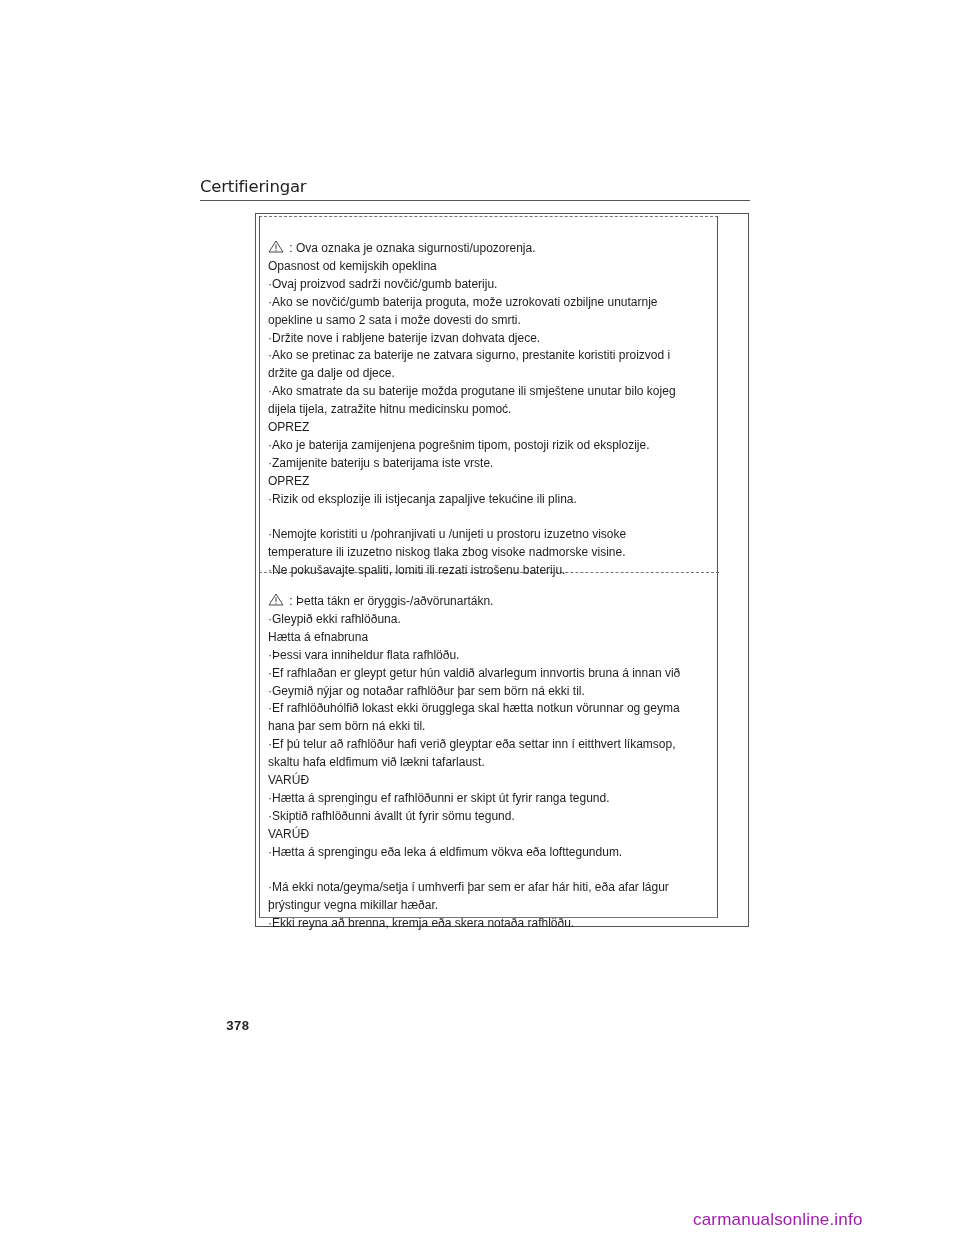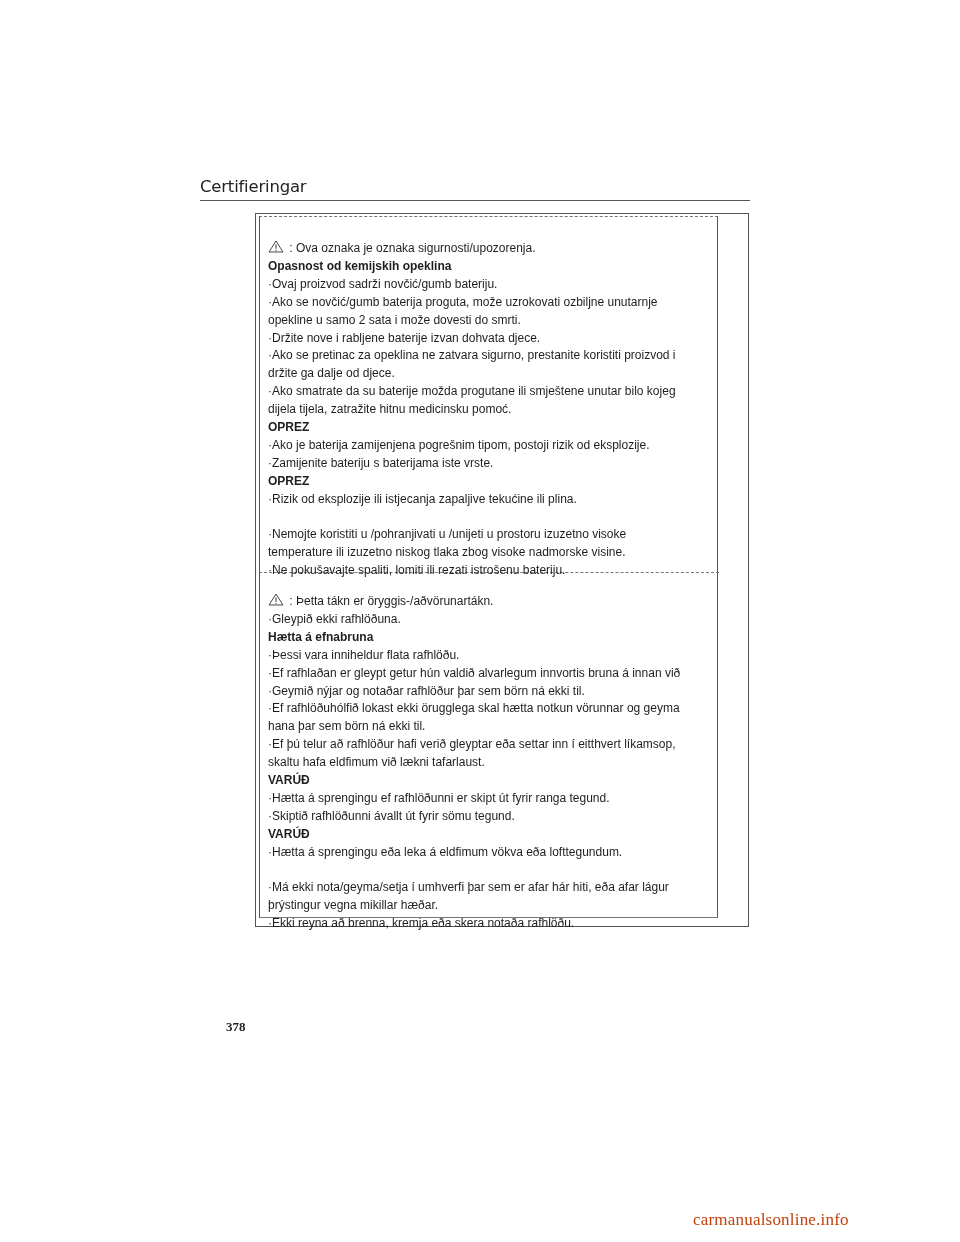--- a/index.html
+++ b/index.html
@@ -4,25 +4,25 @@
 <style>
   html, body { margin: 0; padding: 0; background: #ffffff; }
   body { width: 960px; height: 1242px; position: relative; overflow: hidden; font-family: "Liberation Sans", sans-serif; color: #1a1a1a; }
   .section-title { position: absolute; left: 200px; top: 177px; font-family: "DejaVu Sans", sans-serif; font-weight: normal; font-size: 16.5px; color: #222; letter-spacing: -0.2px; }
   .title-rule { position: absolute; left: 200px; top: 200px; width: 550px; height: 0; border-top: 1.5px solid #555; }
   .outer-box { position: absolute; left: 255px; top: 213px; width: 494px; height: 714px; border: 1.5px solid #555; box-sizing: border-box; }
   .inner-box { position: absolute; left: 259px; top: 216px; width: 459px; height: 702px; border-left: 1px solid #555; border-right: 1px solid #555; border-bottom: 1px solid #777; border-top: 1px dashed #777; box-sizing: border-box; }
   .sep { position: absolute; left: 259px; top: 572px; width: 460px; height: 0; border-top: 1px dashed #777; }
   .block { position: absolute; left: 268px; width: 450px; font-size: 12px; line-height: 17.9px; color: #1e1e1e; margin-top: 18px; }
   .block p { margin: 0; white-space: nowrap; }
-  .block .hd { font-weight: bold; }
+  .block .hd { font-weight: normal; }
   .block .gap { height: 17.9px; }
   .warn-icon { display: inline-block; width: 16px; height: 13px; vertical-align: -1px; margin-right: 2px; }
-  .page-num { position: absolute; left: 226px; top: 1019px; font-family: Liberation Serif, serif; font-weight: bold; font-size: 13px; color: #222; }
-  .watermark { position: absolute; left: 693px; top: 1210px; font-family: Liberation Serif, serif; font-size: 17px; color: #c2410c; letter-spacing: 0.2px; }
+  .page-num { position: absolute; left: 226px; top: 1019px; font-family: Liberation Mono, monospace; font-weight: bold; font-size: 13px; color: #222; }
+  .watermark { position: absolute; left: 693px; top: 1210px; font-family: Liberation Sans, sans-serif; font-size: 17px; color: #a21caf; letter-spacing: 0.2px; }
 </style>
 </head>
 <body>
 
 <div class="section-title">Certifieringar</div>
 <div class="title-rule"></div>
 
 <div class="outer-box"></div>
 <div class="inner-box"></div>
 <div class="sep"></div>
@@ -35,21 +35,21 @@
         <circle cx="8" cy="10.3" r="0.6" fill="#333"></circle>
       </svg>
     <span>: Ova oznaka je oznaka sigurnosti/upozorenja.</span>
   </p>
   <div class="lines">
       <p class="hd">Opasnost od kemijskih opeklina</p>
       <p>·Ovaj proizvod sadrži novčić/gumb bateriju.</p>
       <p>·Ako se novčić/gumb baterija proguta, može uzrokovati ozbiljne unutarnje</p>
       <p>opekline u samo 2 sata i može dovesti do smrti.</p>
       <p>·Držite nove i rabljene baterije izvan dohvata djece.</p>
-      <p>·Ako se pretinac za opeklina ne zatvara sigurno, prestanite koristiti proizvod i</p>
+      <p>·Ako se pretinac za baterije ne zatvara sigurno, prestanite koristiti proizvod i</p>
       <p>držite ga dalje od djece.</p>
       <p>·Ako smatrate da su baterije možda progutane ili smještene unutar bilo kojeg</p>
       <p>dijela tijela, zatražite hitnu medicinsku pomoć.</p>
       <p class="hd">OPREZ</p>
       <p>·Ako je baterija zamijenjena pogrešnim tipom, postoji rizik od eksplozije.</p>
       <p>·Zamijenite bateriju s baterijama iste vrste.</p>
       <p class="hd">OPREZ</p>
       <p>·Rizik od eksplozije ili istjecanja zapaljive tekućine ili plina.</p>
       <div class="gap"></div>
       <p>·Nemojte koristiti u /pohranjivati u /unijeti u prostoru izuzetno visoke</p>

